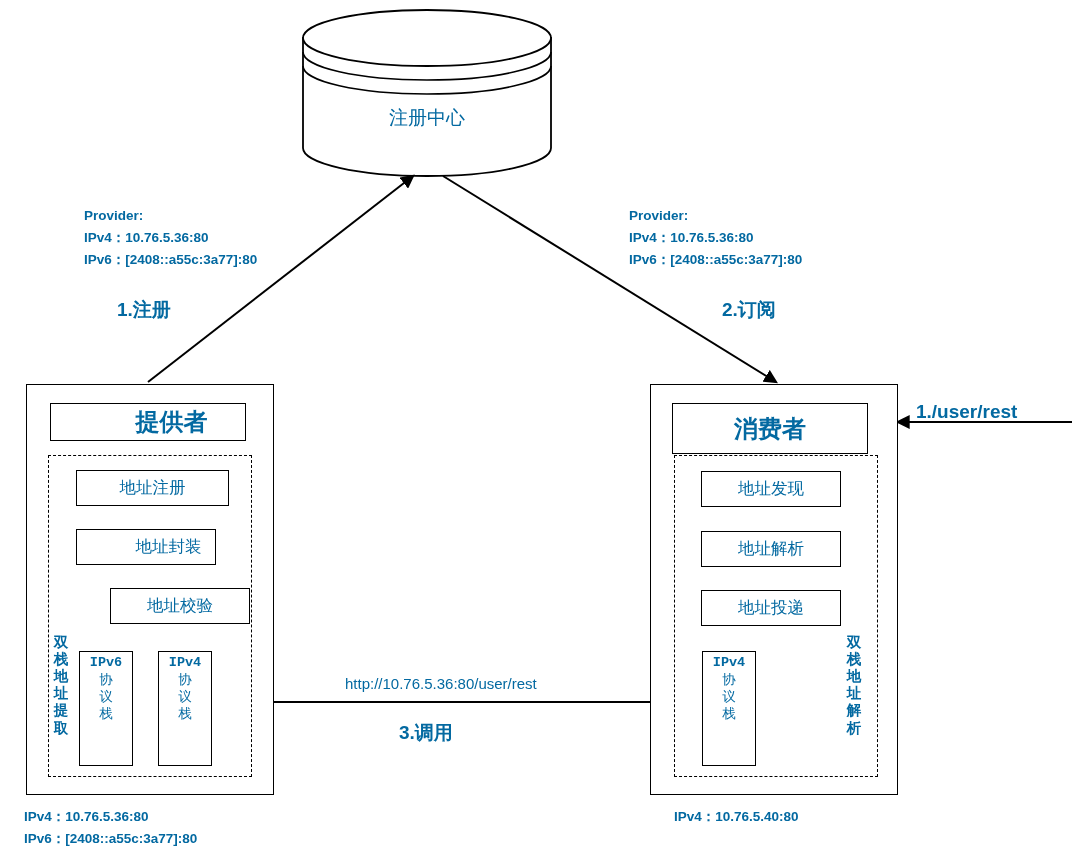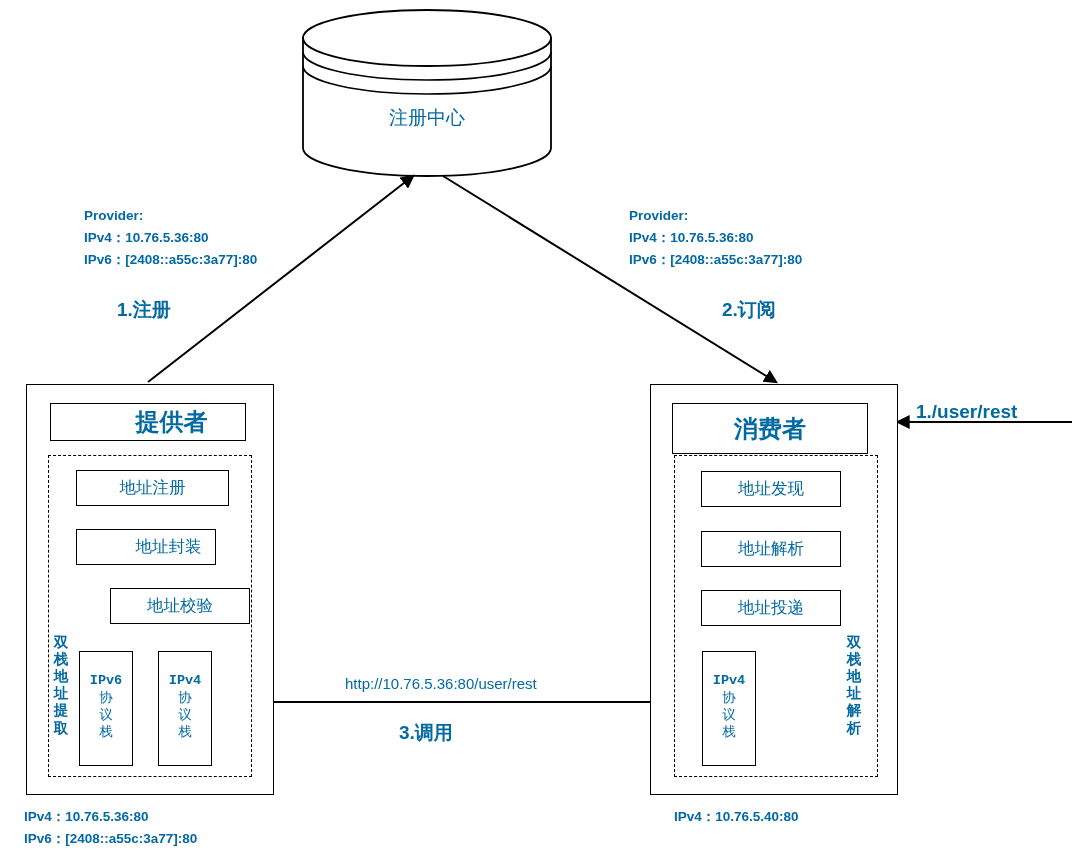--- a/index.html
+++ b/index.html
@@ -60,21 +60,21 @@
     font-size: 24px;
     font-weight: bold;
   }
   .step-box {
     font-size: 16.5px;
   }
   .stack-box {
     flex-direction: column;
     font-size: 13.5px;
     line-height: 1.25;
-    padding: 21px 0;
+    padding: 3px 0;
     justify-content: flex-start;
   }
   .vert-text {
     position: absolute;
     font-size: 14.5px;
     font-weight: bold;
     line-height: 1.18;
     text-align: center;
     white-space: pre-line;
   }

